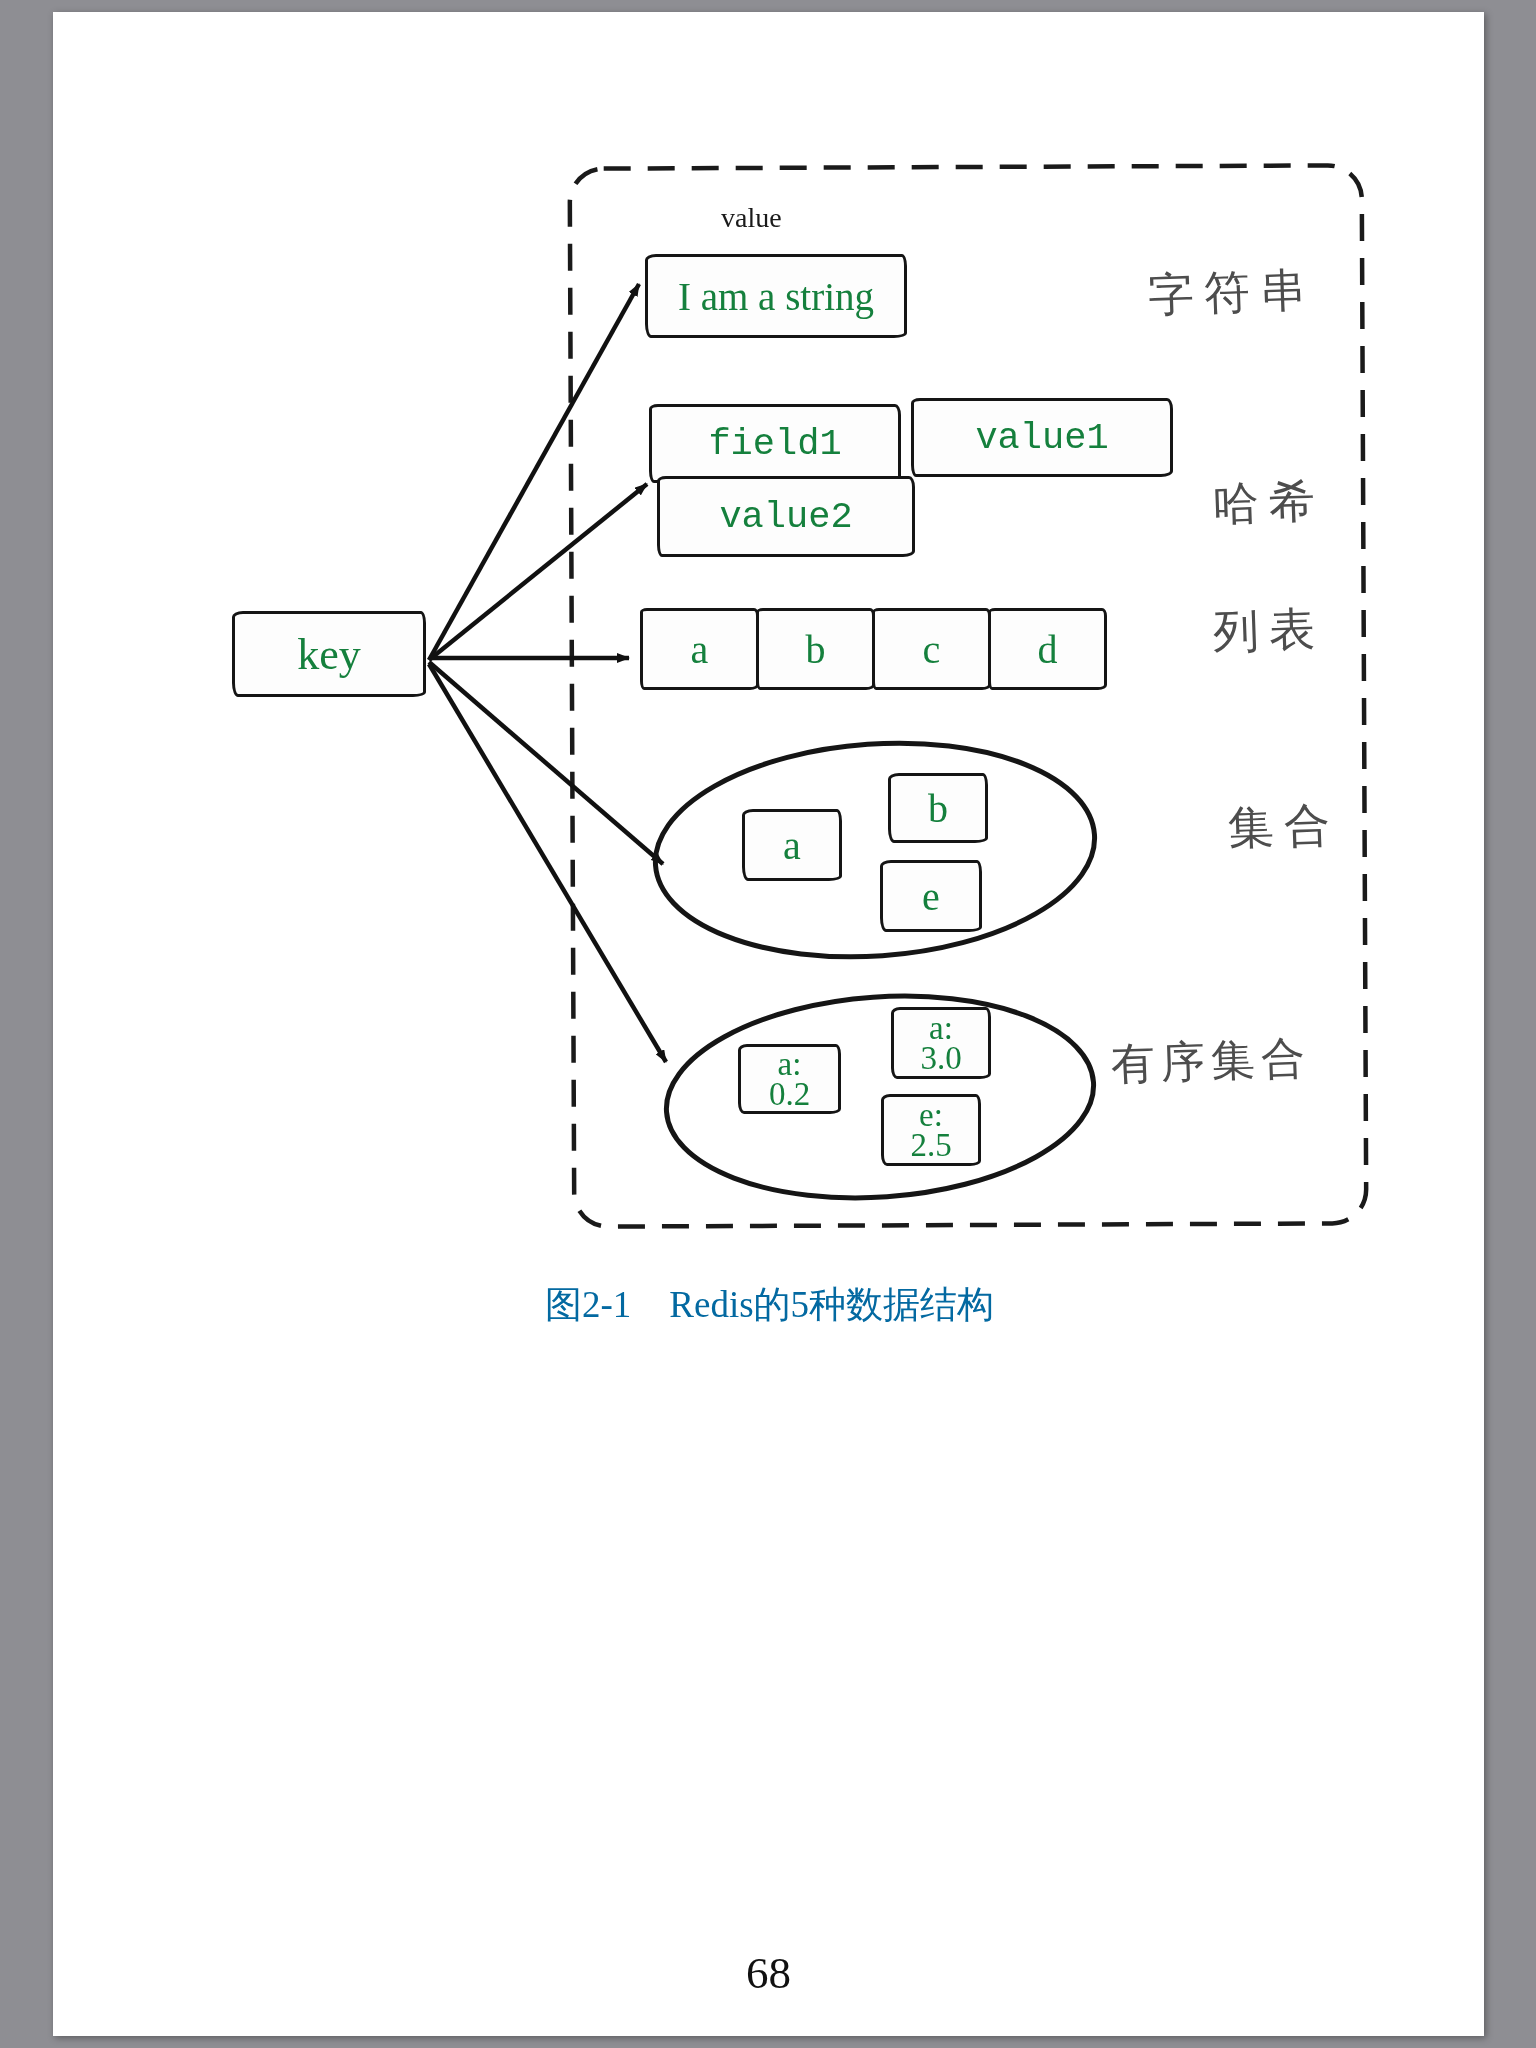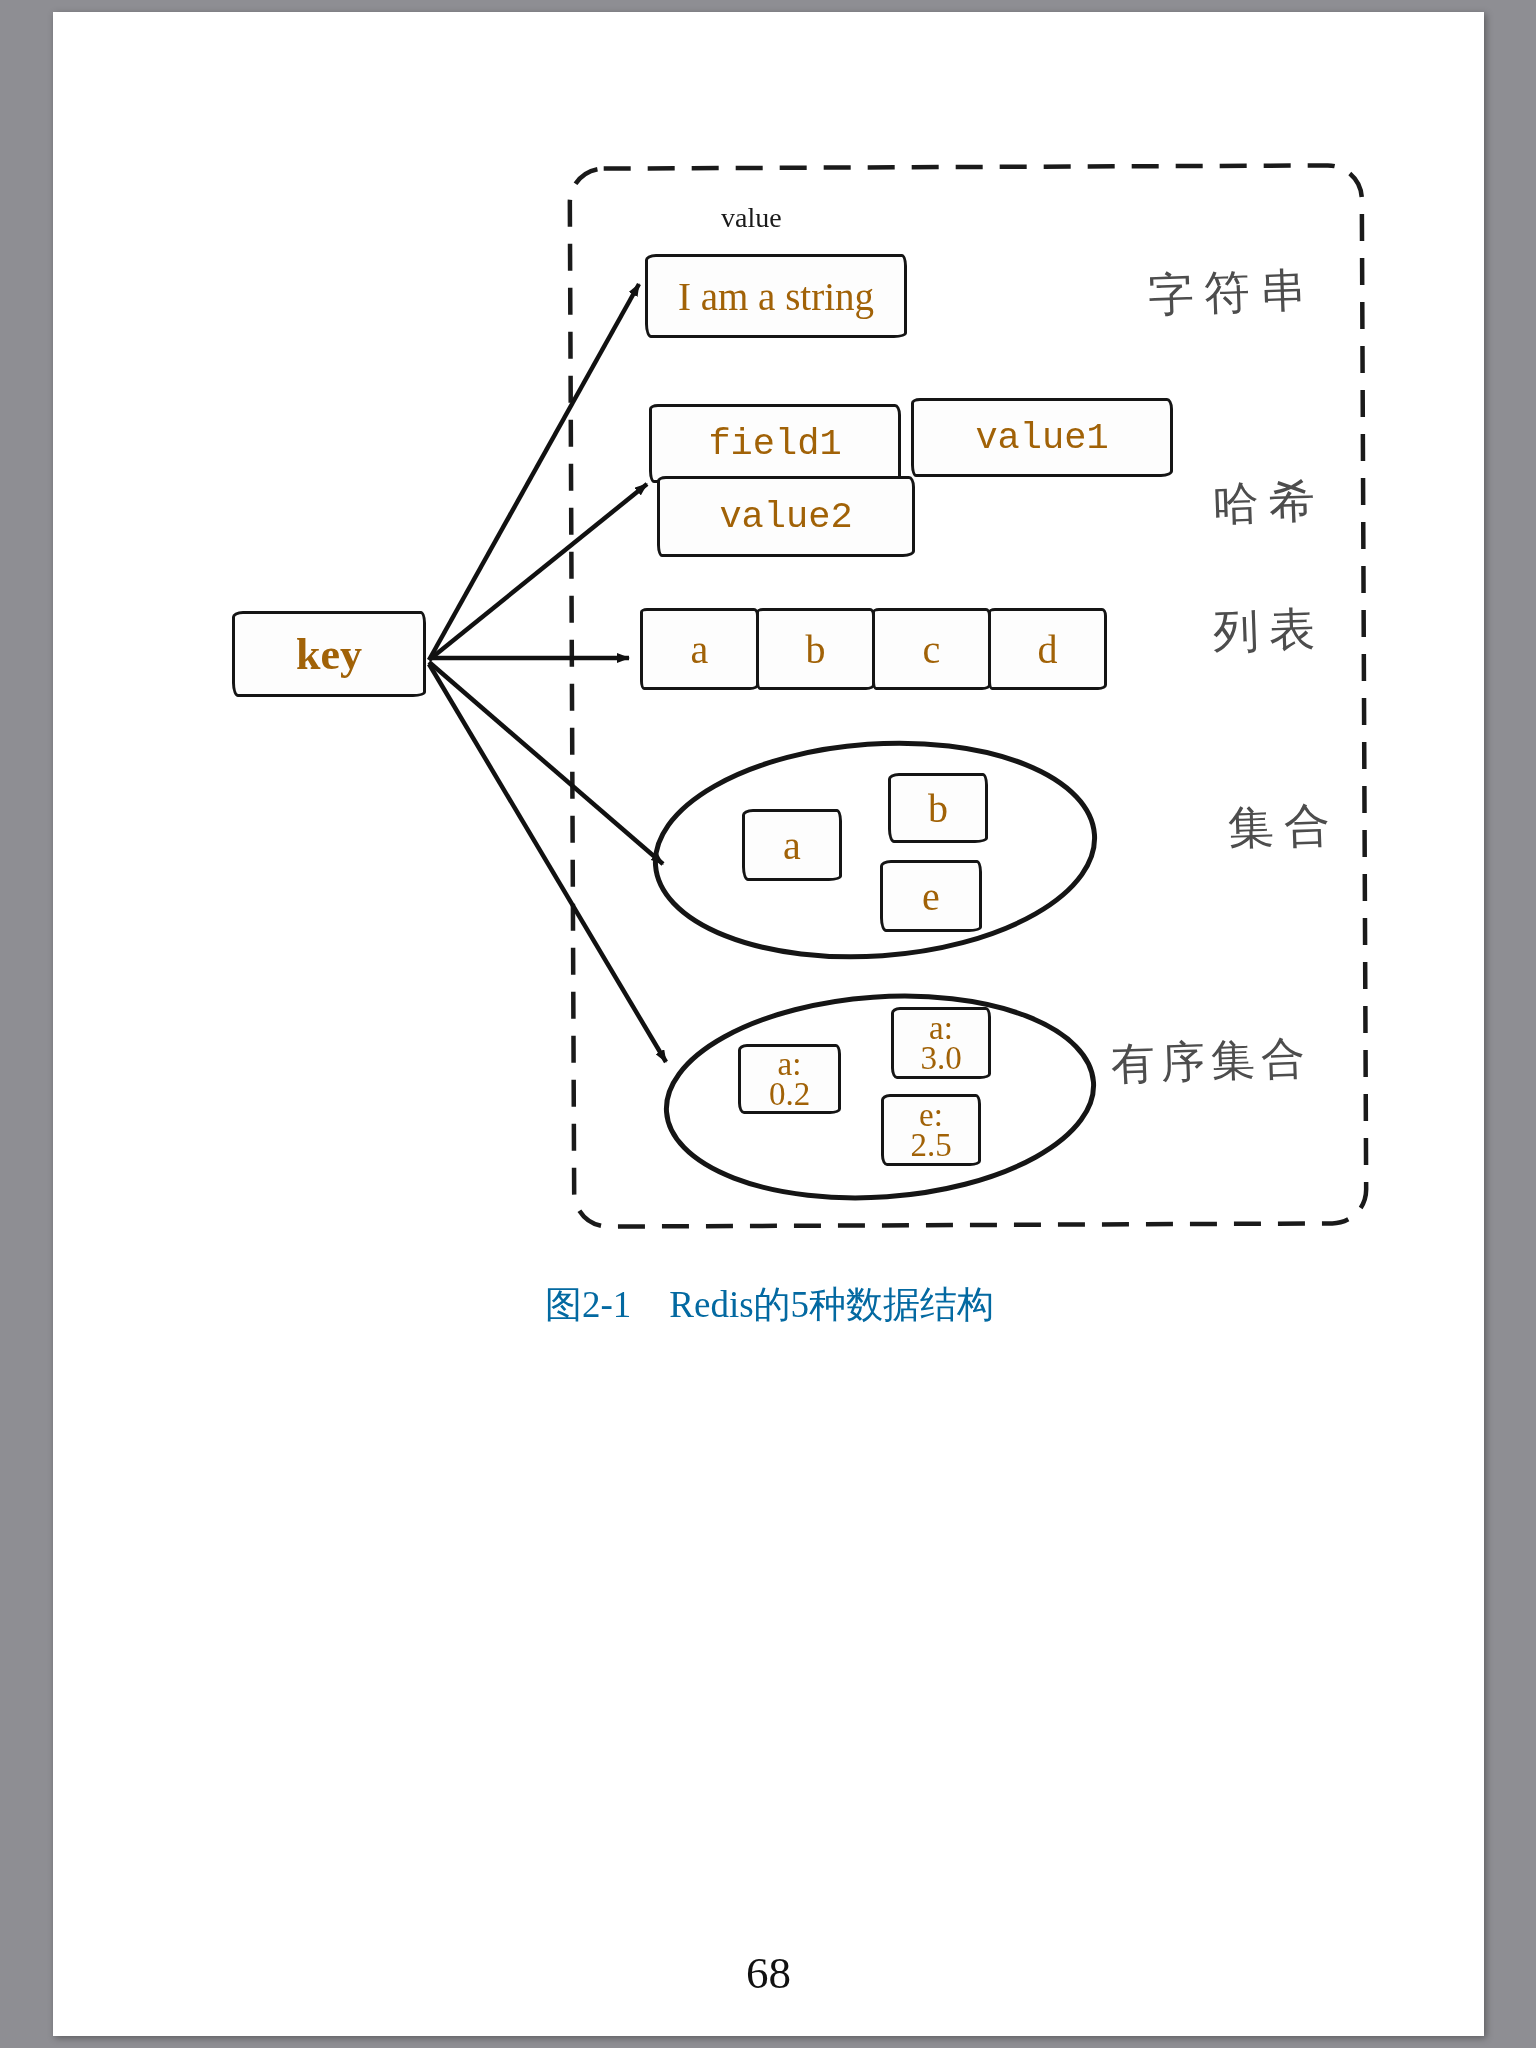--- a/index.html
+++ b/index.html
@@ -27,21 +27,21 @@
   .sketch-box {
     position: absolute;
     border: 3px solid #151515;
     background: #fdfdfd;
     display: flex;
     align-items: center;
     justify-content: center;
     color: #1b1b1b;
     border-radius: 11px 5px 13px 6px / 6px 12px 5px 14px;
   }
-  .box-text { font-size: 37px; color: #a16207; }
+  .box-text { font-size: 37px; color: #15803d; }
 
   .value-label {
     font-size: 28px; color: #1b1b1b;
   }
 
   .hash-grid { position: absolute; font-family: Liberation Mono, monospace; }
   .hash-cell {
     border: 3px solid #151515;
     background: #fdfdfd;
     display: flex; align-items: center; justify-content: center;
@@ -124,21 +124,21 @@
       <line x1="376" y1="650" x2="610" y2="852" stroke="#111" stroke-width="4.5" marker-end="url(#arrow)"></line>
       <line x1="376" y1="652" x2="613" y2="1050" stroke="#111" stroke-width="4.5" marker-end="url(#arrow)"></line>
 
       <ellipse cx="822" cy="838" rx="220" ry="106" fill="none" stroke="#151515" stroke-width="5" transform="rotate(-4 822 838)"></ellipse>
 
       <ellipse cx="827" cy="1085" rx="214" ry="100" fill="none" stroke="#151515" stroke-width="5" transform="rotate(-4 827 1085)"></ellipse>
     </svg>
 
     <div class="abs value-label" style="left:668px; top:190px;">value</div>
 
-    <div class="sketch-box" style="left:179px; top:599px; width:194px; height:86px;font-weight:bold;">
+    <div class="sketch-box" style="left:179px; top:599px; width:194px; height:86px;">
       <span class="box-text" style="font-size:44px;">key</span>
     </div>
 
     <div class="sketch-box" style="left:592px; top:242px; width:262px; height:84px;">
       <span class="box-text" style="font-size:39px;">I am a string</span>
     </div>
 
     <div class="hash-grid" style="left:596px; top:392px;">
       <div style="display:flex;">
         <div class="hash-cell" style="width:252px; height:79px;">

